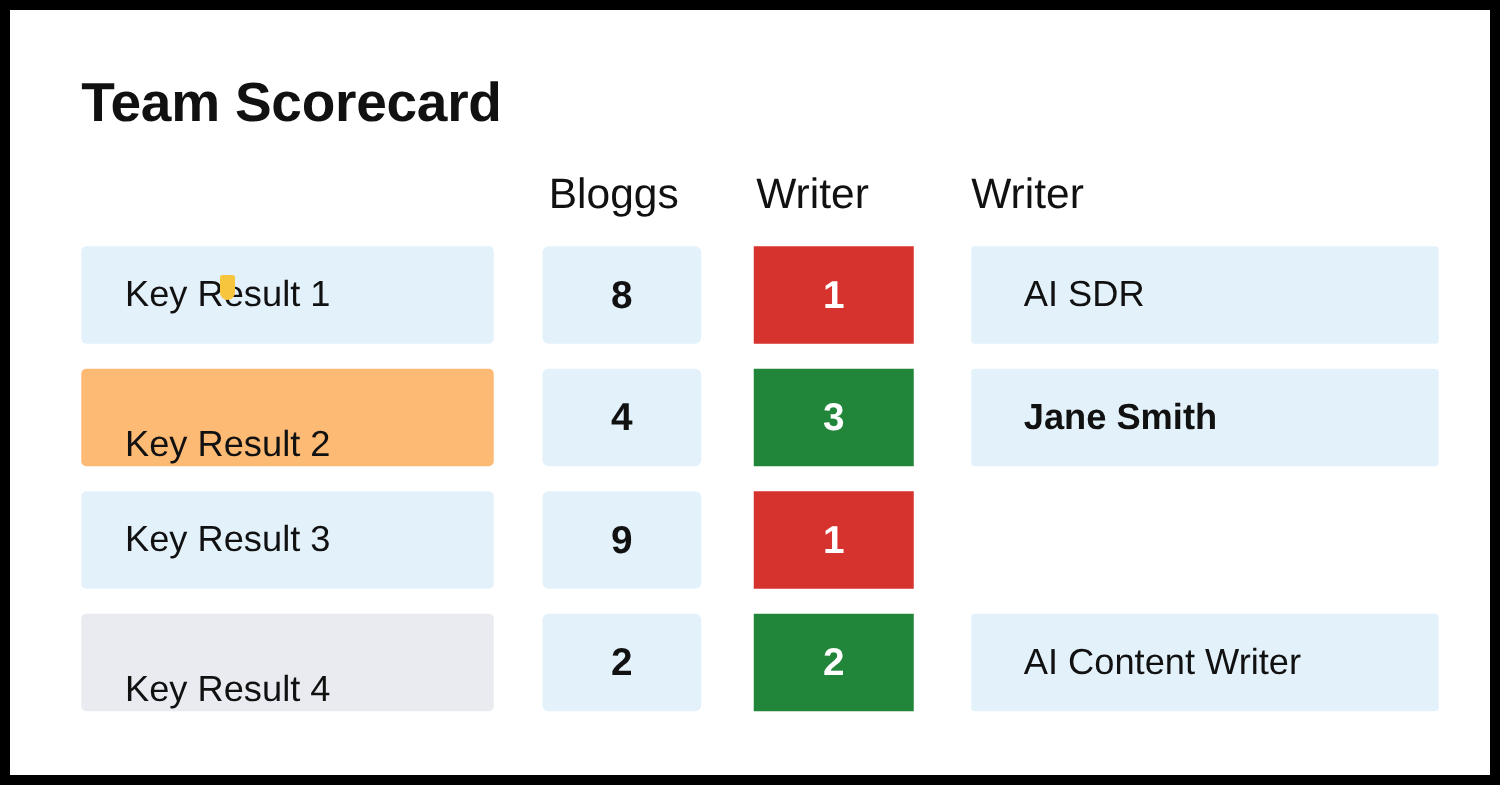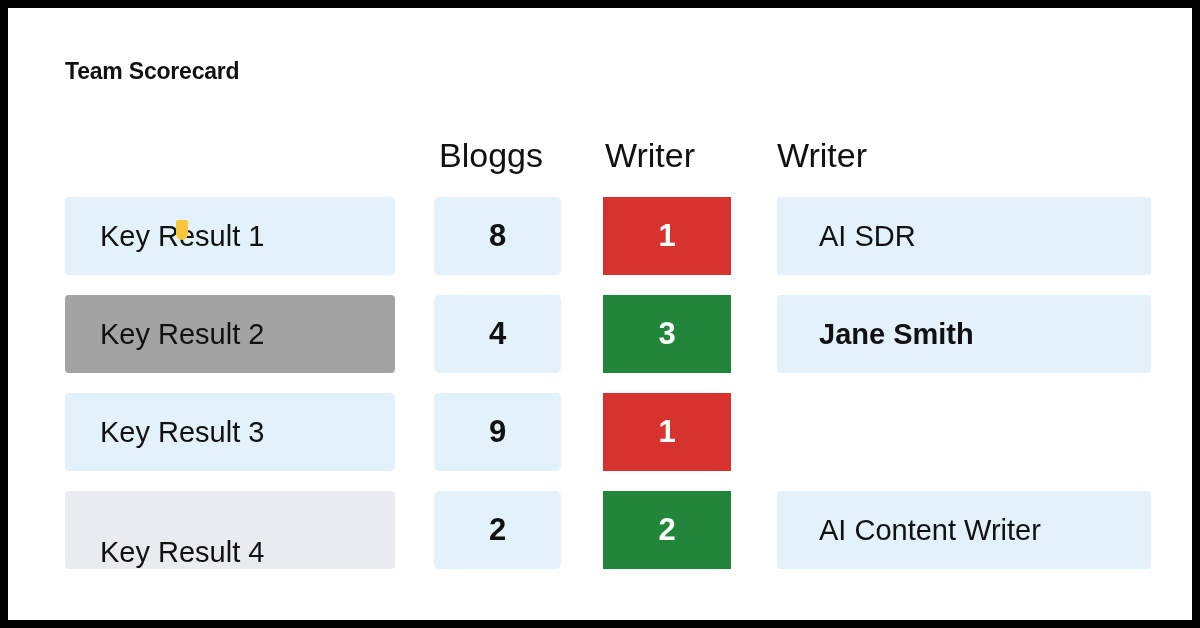--- a/index.html
+++ b/index.html
@@ -31,21 +31,21 @@
     width: 1184px;
     height: 612px;
     background: #ffffff;
     box-sizing: border-box;
   }
 
   .title {
     position: absolute;
     left: 57px;
     top: 50px;
-    font-size: 23px;
+    font-size: 44px;
     font-weight: bold;
     color: #111111;
     letter-spacing: -0.2px;
     white-space: nowrap;
   }
 
   .headers {
     position: absolute;
     left: 0;
     top: 128px;
@@ -171,21 +171,21 @@
             <span class="txt">8</span>
           </div>
           <div class="cell cell-actual" style="background: rgb(214, 50, 46);">
             <span class="txt">1</span>
           </div>
           <div class="cell cell-owner" style="background: rgb(227, 241, 250); text-align: right;">
             <span class="txt">AI SDR</span>
           </div>
         </div>
         <div class="row" style="top: 287px;">
-          <div class="cell cell-kr" style="background: #a3a3a3;">
+          <div class="cell cell-kr" style="background: #fdba74; align-items: flex-end;">
             <span class="txt">Key Result 2</span>
           </div>
           <div class="cell cell-target" style="background: rgb(227, 241, 250);">
             <span class="txt">4</span>
           </div>
           <div class="cell cell-actual" style="background: rgb(33, 134, 58);">
             <span class="txt">3</span>
           </div>
           <div class="cell cell-owner" style="background: rgb(227, 241, 250); font-weight: bold;">
             <span class="txt">Jane Smith</span>

